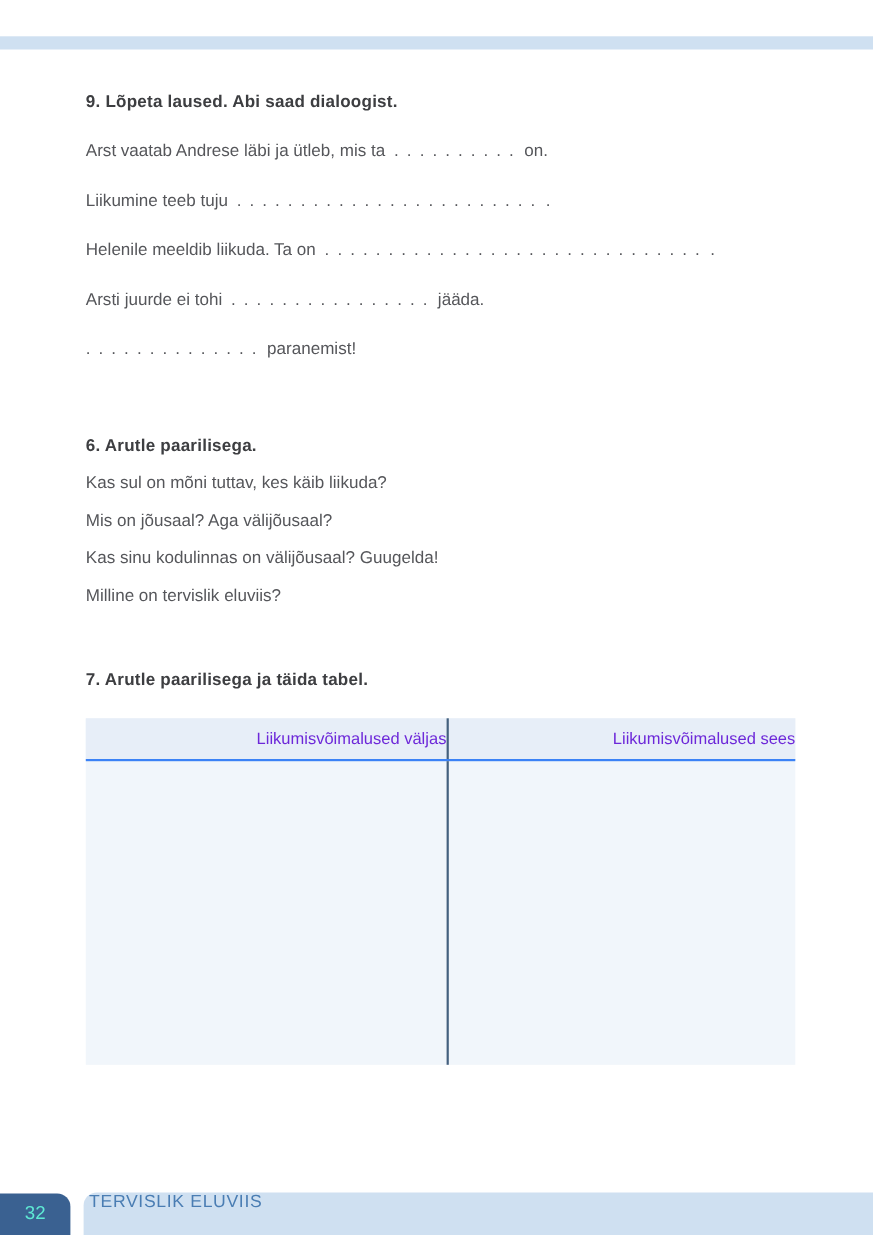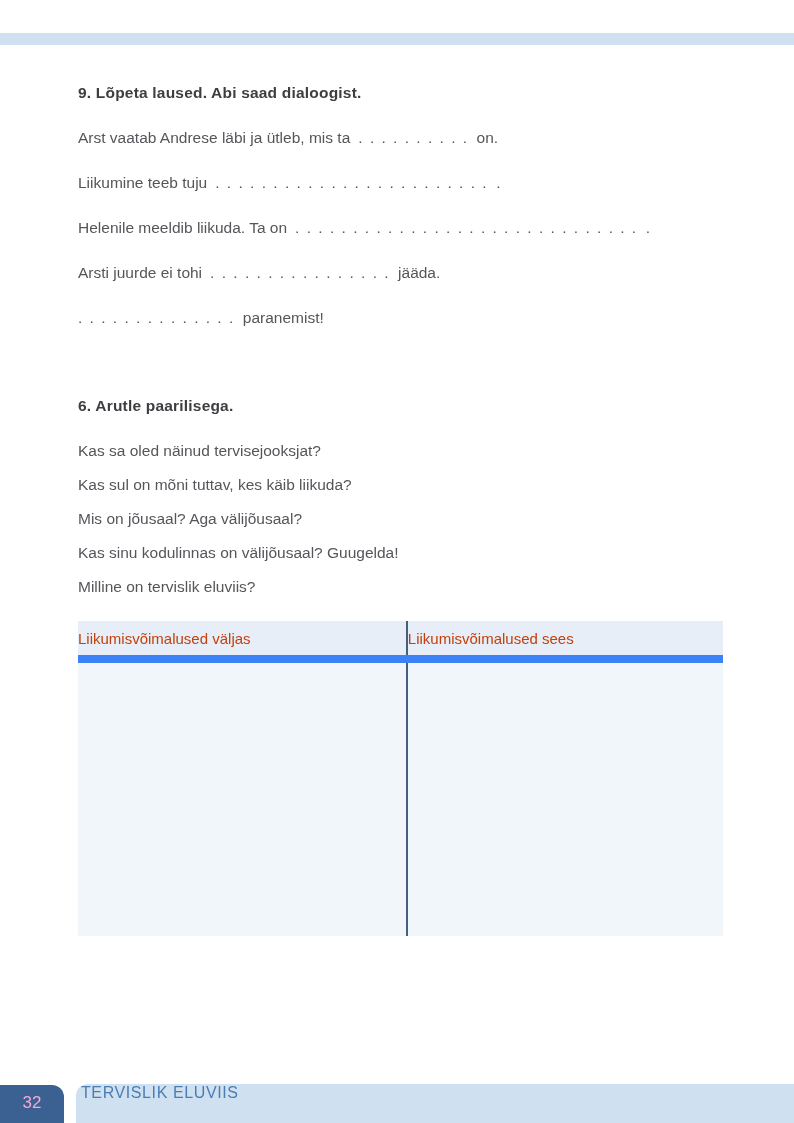--- a/index.html
+++ b/index.html
@@ -54,36 +54,36 @@
   .question.first { margin-top: 29px; }
   .fill-table {
     margin-top: 26px;
     width: 645px;
     border-collapse: collapse;
     background: #f1f6fb;
   }
   .fill-table th {
     height: 38px;
     background: #e7eef8;
-    border-bottom: 8px solid #3b82f6;
+    border-bottom: 2px solid #3b82f6;
     font-weight: normal;
     font-size: 15px;
-    color: #c2410c;
-    text-align: left;
+    color: #6d28d9;
+    text-align: right;
     vertical-align: middle;
   }
   .fill-table td { height: 277px; }
   .col-divider { border-right: 2px solid #44607e; }
   .footer-page-num {
     position: absolute;
     left: 0; bottom: 0;
     width: 64px; height: 38px;
     background: #3a6191;
     border-radius: 0 12px 0 0;
-    color: #f9a8d4;
+    color: #5eead4;
     font-size: 17px;
     display: flex;
     align-items: center;
     justify-content: center;
     padding-bottom: 2px;
   }
   .footer-chapter-bar {
     position: absolute;
     left: 76px; right: 0; bottom: 0;
     height: 39px;
@@ -111,26 +111,26 @@
     <h2 class="ex-heading">9. Lõpeta laused. Abi saad dialoogist.</h2>
 
     <p class="sentence"><span>Arst vaatab Andrese läbi ja ütleb, mis ta</span><span class="dots">. . . . . . . . . .</span><span>on.</span></p>
     <p class="sentence"><span>Liikumine teeb tuju</span><span class="dots">. . . . . . . . . . . . . . . . . . . . . . . .</span><span>.</span></p>
     <p class="sentence"><span>Helenile meeldib liikuda. Ta on</span><span class="dots">. . . . . . . . . . . . . . . . . . . . . . . . . . . . . .</span><span>.</span></p>
     <p class="sentence"><span>Arsti juurde ei tohi</span><span class="dots">. . . . . . . . . . . . . . . .</span><span>jääda.</span></p>
     <p class="sentence"><span></span><span class="dots" style="margin-left:0;">. . . . . . . . . . . . . .</span><span>paranemist!</span></p>
 
     <h2 class="ex-heading heading-6">6. Arutle paarilisega.</h2>
 
-    <p class="question first">Kas sa oled näinud tervisejooksjat?</p>
     <p class="question">Kas sul on mõni tuttav, kes käib liikuda?</p>
     <p class="question">Mis on jõusaal? Aga välijõusaal?</p>
     <p class="question">Kas sinu kodulinnas on välijõusaal? Guugelda!</p>
     <p class="question">Milline on tervislik eluviis?</p>
 
+    <h2 class="ex-heading heading-7">7. Arutle paarilisega ja täida tabel.</h2>
 
     <table class="fill-table">
       <thead>
         <tr>
           <th class="col-divider">Liikumisvõimalused väljas</th>
           <th>Liikumisvõimalused sees</th>
         </tr>
       </thead>
       <tbody>
         <tr>

